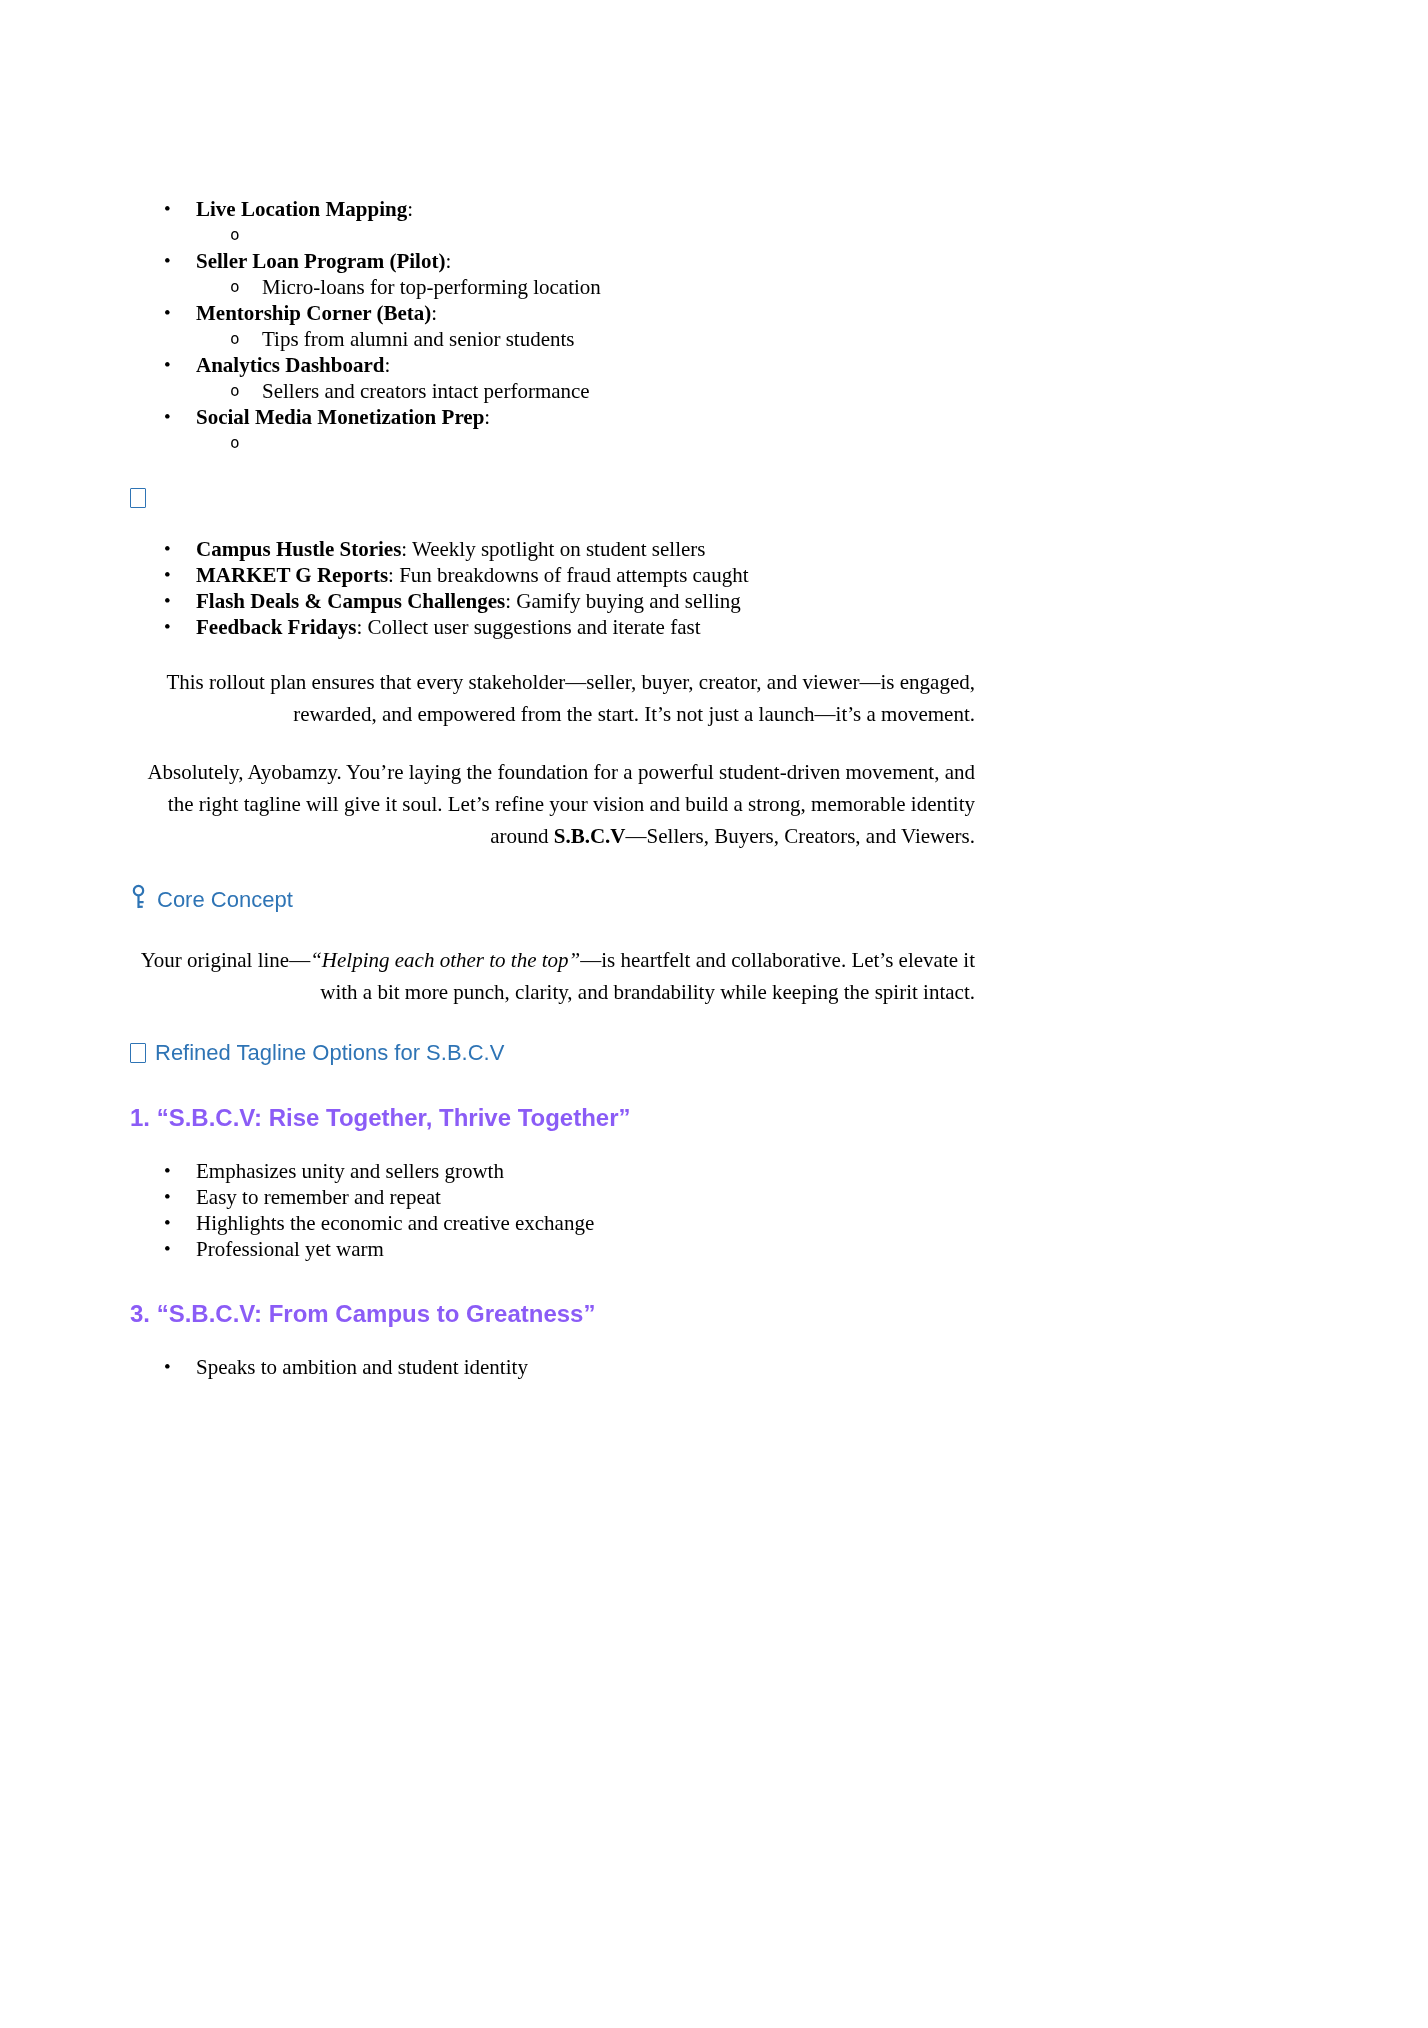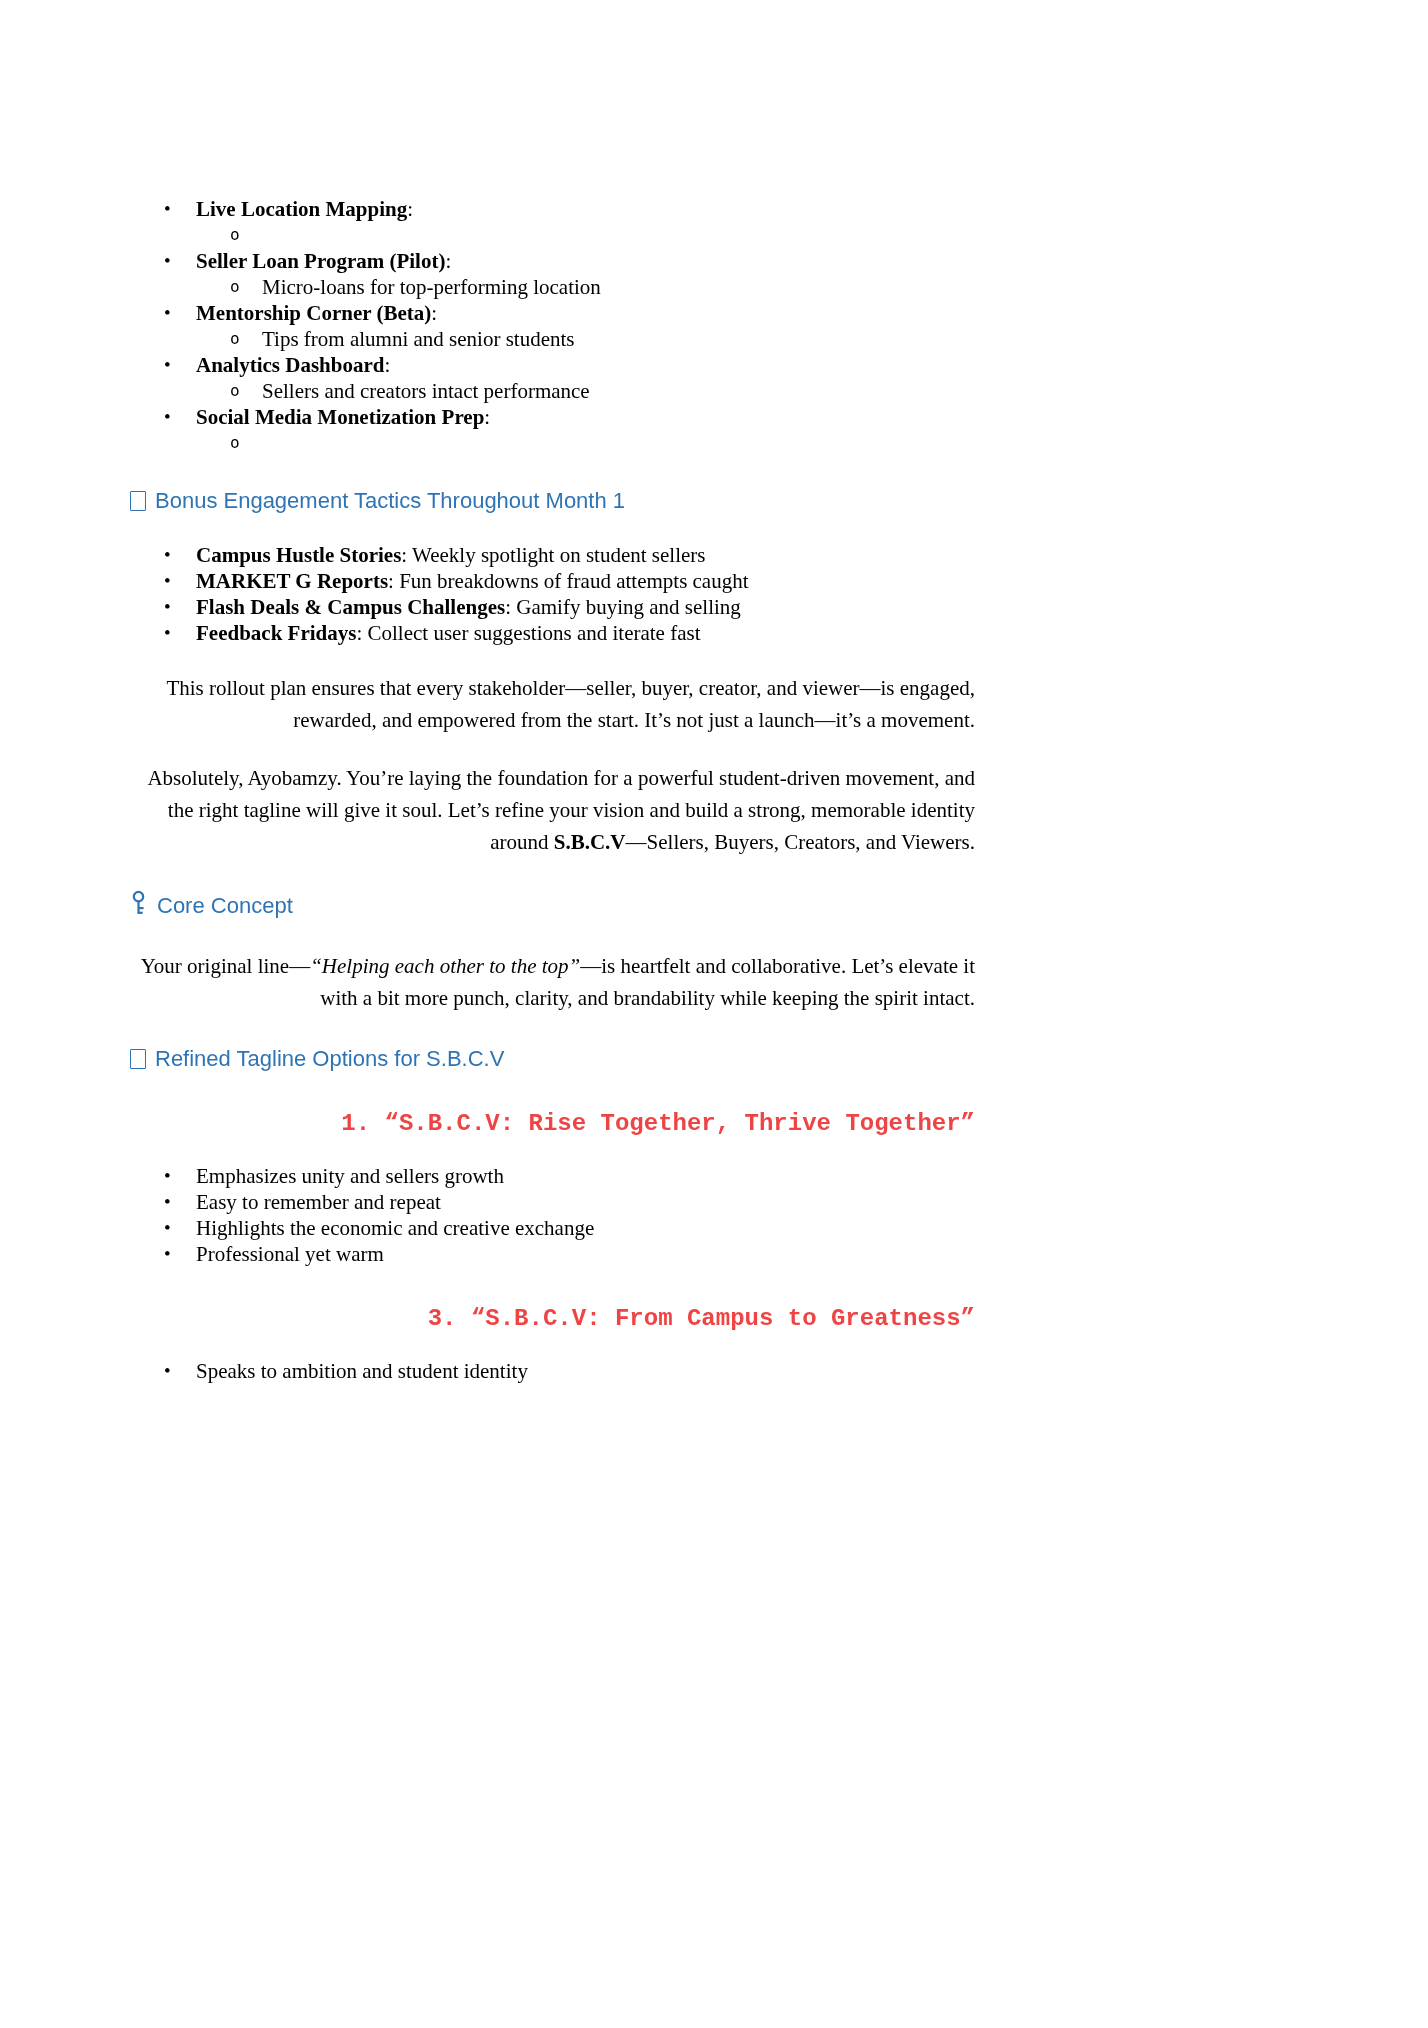--- a/index.html
+++ b/index.html
@@ -48,26 +48,25 @@
     border: 1.5px solid currentColor;
     border-radius: 1px;
     margin-right: 9px;
     flex: 0 0 auto;
   }
   .keyicon { margin-right: 10px; flex: 0 0 auto; display: inline-block; }
   
   .para { line-height: 32px; margin: 26px 0; text-align: right; }
   
   .h3 {
-    font-family: Liberation Mono, monospace;
+    font-family: Liberation Sans, sans-serif;
     font-weight: bold;
     font-size: 24px;
-    color: #ef4444;
+    color: #8b5cf6;
     margin: 38px 0 26px 0;
-    text-align: right;
   }
 </style>
 </head>
 <body>
 
 <div class="page">
   <div class="content">
 
     <div class="list">
 
@@ -111,21 +110,20 @@
         <span class="tx"><b>Social Media Monetization Prep</b><span>:</span></span>
       </div>
       <div class="li l2">
         <span class="mk mk2">o</span>
       </div>
 
     </div>
 
     <div class="h2">
       <span class="tofu"></span>
-      <span>Bonus Engagement Tactics Throughout Month 1</span>
     </div>
 
     <div class="list">
       <div class="li l1">
         <span class="mk mk1">•</span>
         <span class="tx"><b>Campus Hustle Stories</b><span>: Weekly spotlight on student sellers</span></span>
       </div>
       <div class="li l1">
         <span class="mk mk1">•</span>
         <span class="tx"><b>MARKET G Reports</b><span>: Fun breakdowns of fraud attempts caught</span></span>

